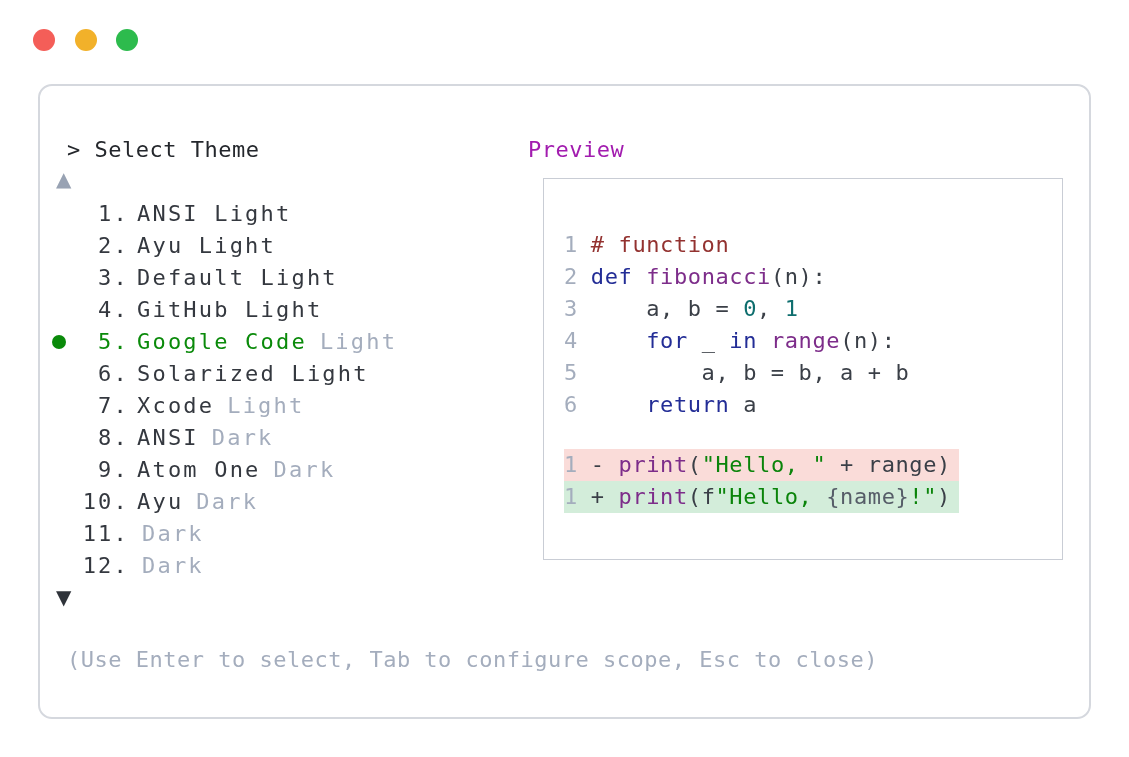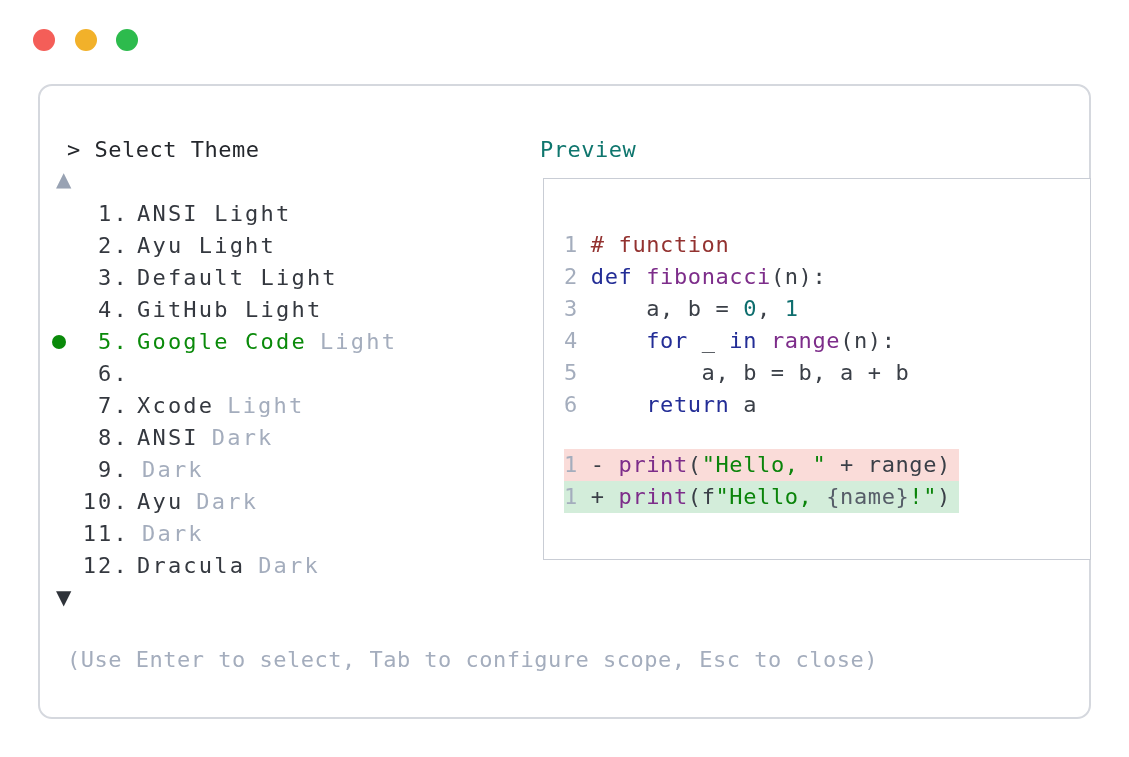--- a/index.html
+++ b/index.html
@@ -18,22 +18,22 @@
   .panel {
     position:absolute; left:38px; top:84px; width:1049px; height:631px;
     border:2px solid #d5d8de; border-radius:14px; background:#fff;
   }
 
   .title {
     position:absolute; left:27px; top:48px; height:32px; line-height:32px;
     font-size:22px; letter-spacing:0.5px; color:#24272c;
   }
   .preview-label {
-    position:absolute; left:500px; top:48px; height:32px; line-height:32px;
-    font-size:22px; letter-spacing:0.5px; color:#0f766e;
+    position:absolute; left:488px; top:48px; height:32px; line-height:32px;
+    font-size:22px; letter-spacing:0.5px; color:#a21caf;
   }
 
   .scroll-up {
     position:absolute; left:16px; top:77px; height:32px; line-height:32px;
     font-size:20px; color:#98a2b3;
     font-family:"DejaVu Sans", sans-serif;
   }
   .scroll-down {
     position:absolute; left:16px; top:495px; height:32px; line-height:32px;
     font-size:20px; color:#2f333a;
@@ -58,21 +58,21 @@
   .row.selected .num, .row.selected .name { color:#0a8a0a; }
 
   .hint {
     position:absolute; left:27px; top:558px; height:32px; line-height:32px;
     font-size:22px; letter-spacing:0.5px; color:#a4adbd;
   }
 
   
   .preview-box {
     position:absolute; left:503px; top:92px; width:518px; height:380px;
-    border:1.5px solid #c9cdd5; background:#fff;padding-left:28px;
+    border:1.5px solid #c9cdd5; background:#fff;
   }
   .code {
     position:absolute; left:20px; top:50px;
     font-size:22px; letter-spacing:0.6px; line-height:32px; color:#3a3f47;
   }
   .cl { height:32px; white-space:pre; }
   .cl.gap { height:28px; }
   .ln { color:#a4adbd; margin-right:13px; }
   .t-com { color:#933230; }
   .t-kw  { color:#232d96; }
@@ -129,54 +129,55 @@
         <span class="cell-bullet">
           <span class="dot"></span>
         </span>
         <span class="num">5.</span>
         <span class="name">Google Code</span>
         <span class="variant">Light</span>
       </div>
     <div class="row">
         <span class="cell-bullet"></span>
         <span class="num">6.</span>
+        <span class="name">Solarized Light</span>
         <span class="variant"></span>
       </div>
     <div class="row">
         <span class="cell-bullet"></span>
         <span class="num">7.</span>
         <span class="name">Xcode</span>
         <span class="variant">Light</span>
       </div>
     <div class="row">
         <span class="cell-bullet"></span>
         <span class="num">8.</span>
         <span class="name">ANSI</span>
         <span class="variant">Dark</span>
       </div>
     <div class="row">
         <span class="cell-bullet"></span>
         <span class="num">9.</span>
+        <span class="name">Atom One</span>
         <span class="variant">Dark</span>
       </div>
     <div class="row">
         <span class="cell-bullet"></span>
         <span class="num">10.</span>
         <span class="name">Ayu</span>
         <span class="variant">Dark</span>
       </div>
     <div class="row">
         <span class="cell-bullet"></span>
         <span class="num">11.</span>
         <span class="variant">Dark</span>
       </div>
     <div class="row">
         <span class="cell-bullet"></span>
         <span class="num">12.</span>
-        <span class="name">Dracula</span>
         <span class="variant">Dark</span>
       </div>
   </div>
 
   <div class="hint">(Use Enter to select, Tab to configure scope, Esc to close)</div>
 
   <div class="preview-box">
     <div class="code">
       <div class="cl"><span class="ln">1</span><span class="t-com"># function</span></div>
       <div class="cl"><span class="ln">2</span><span class="t-kw">def</span><span class="t-pl"> </span><span class="t-fn">fibonacci</span><span class="t-pl">(n):</span></div>

